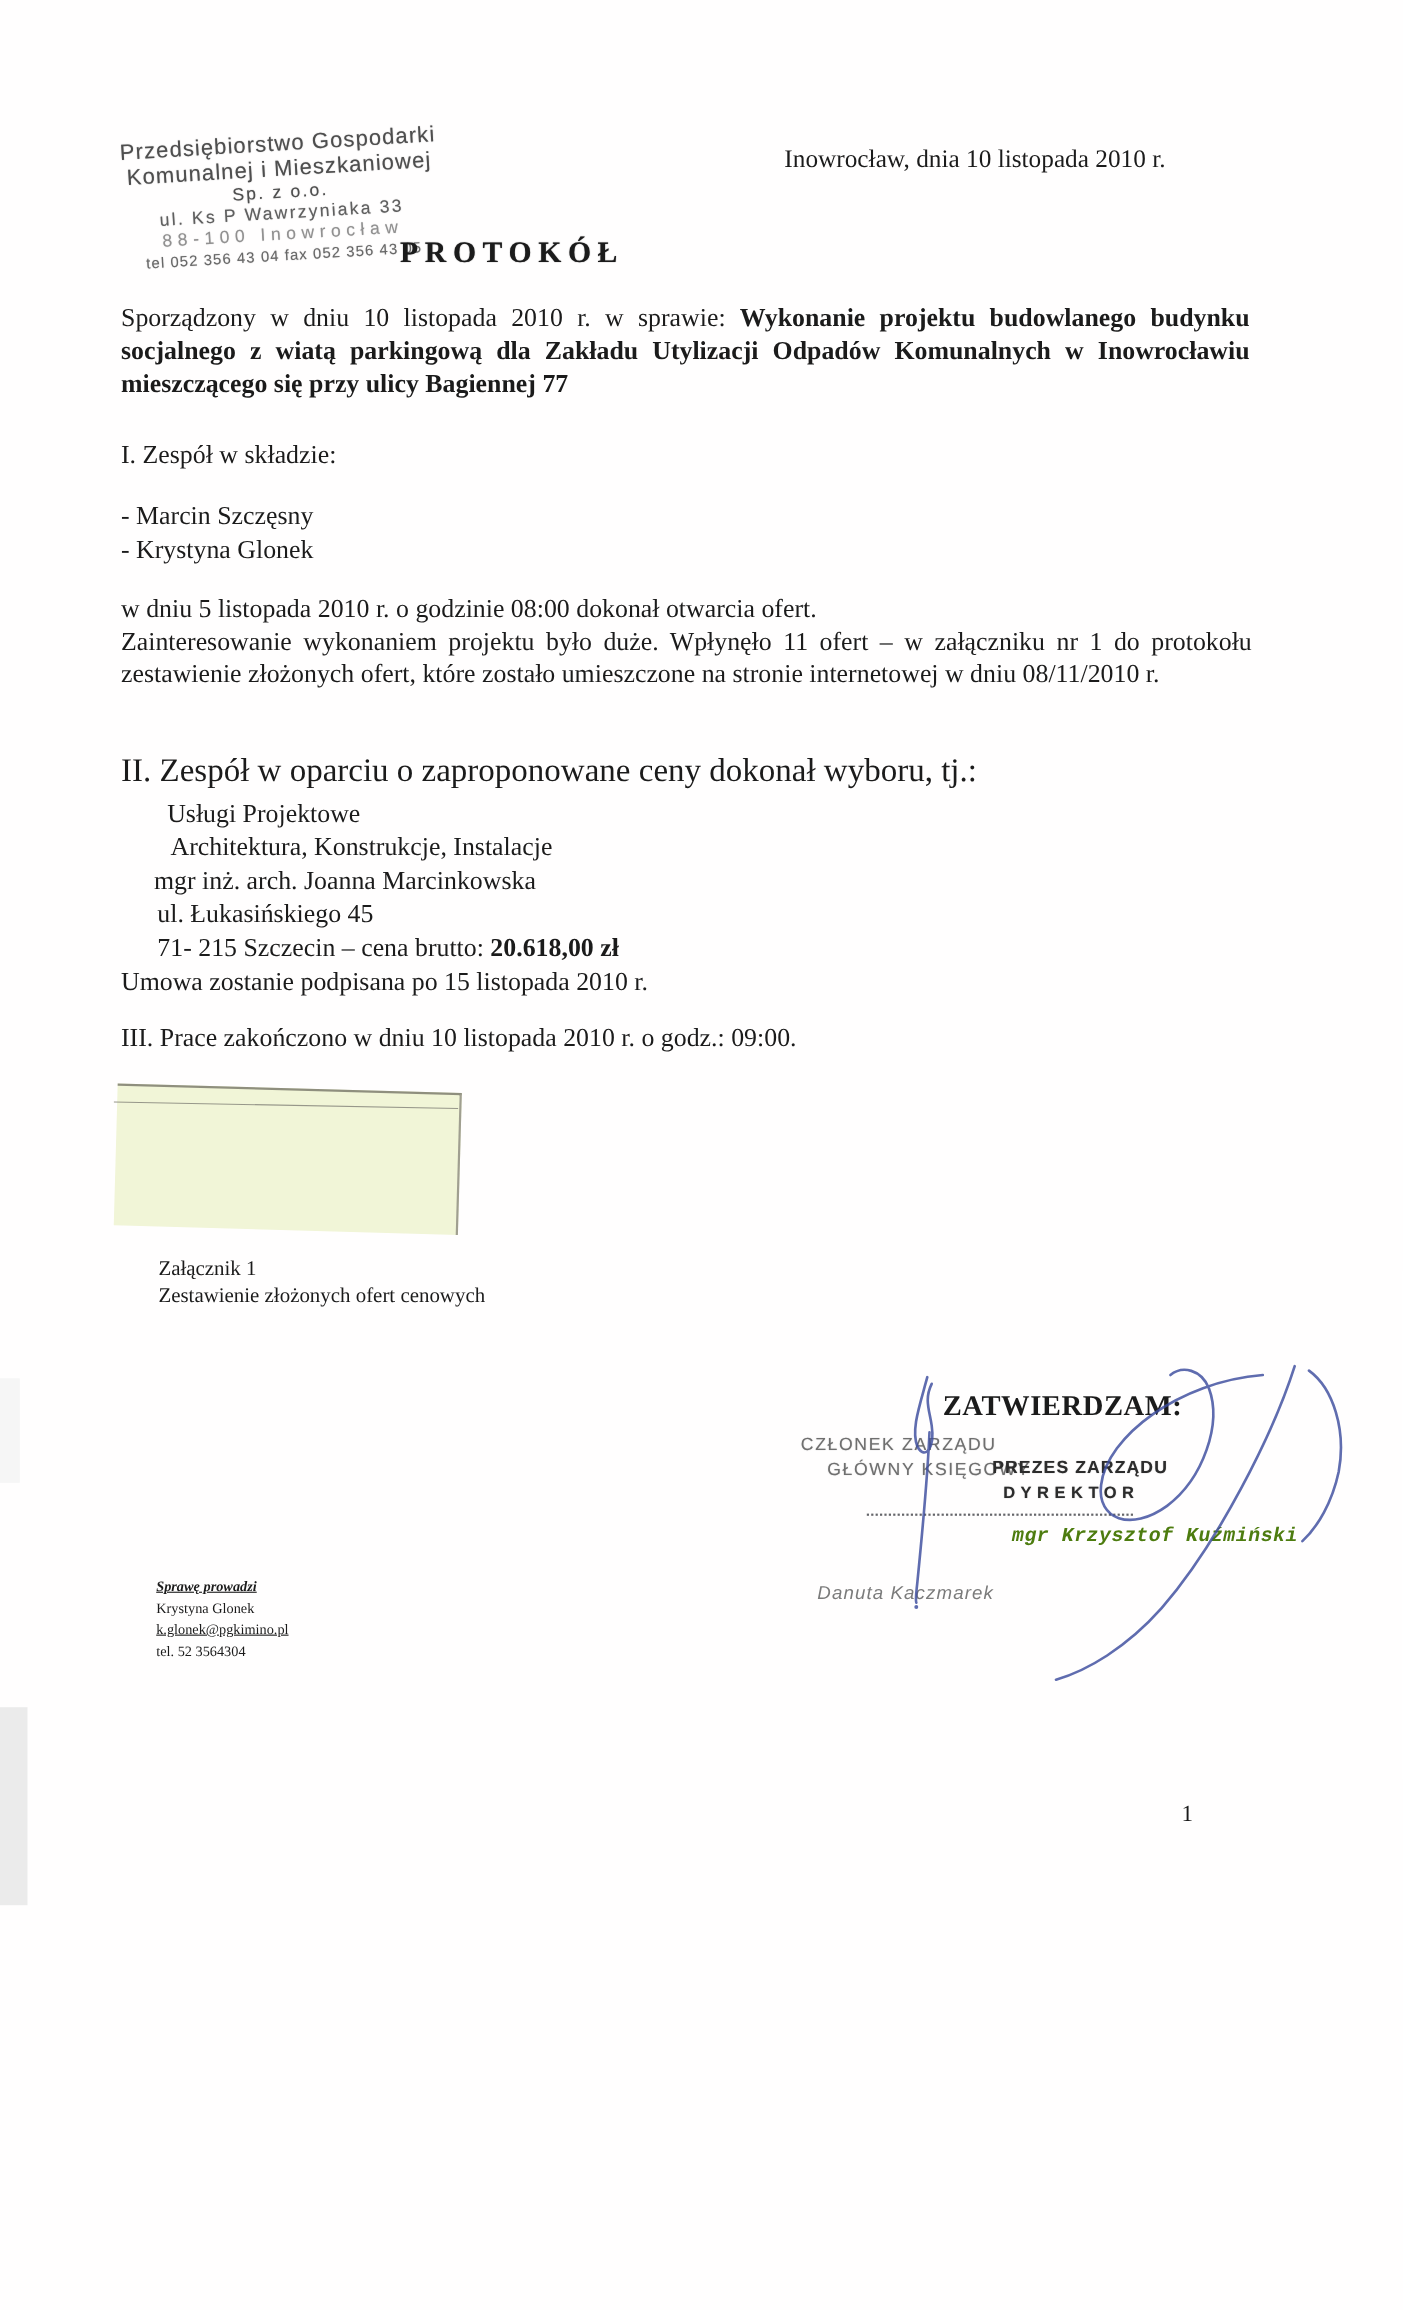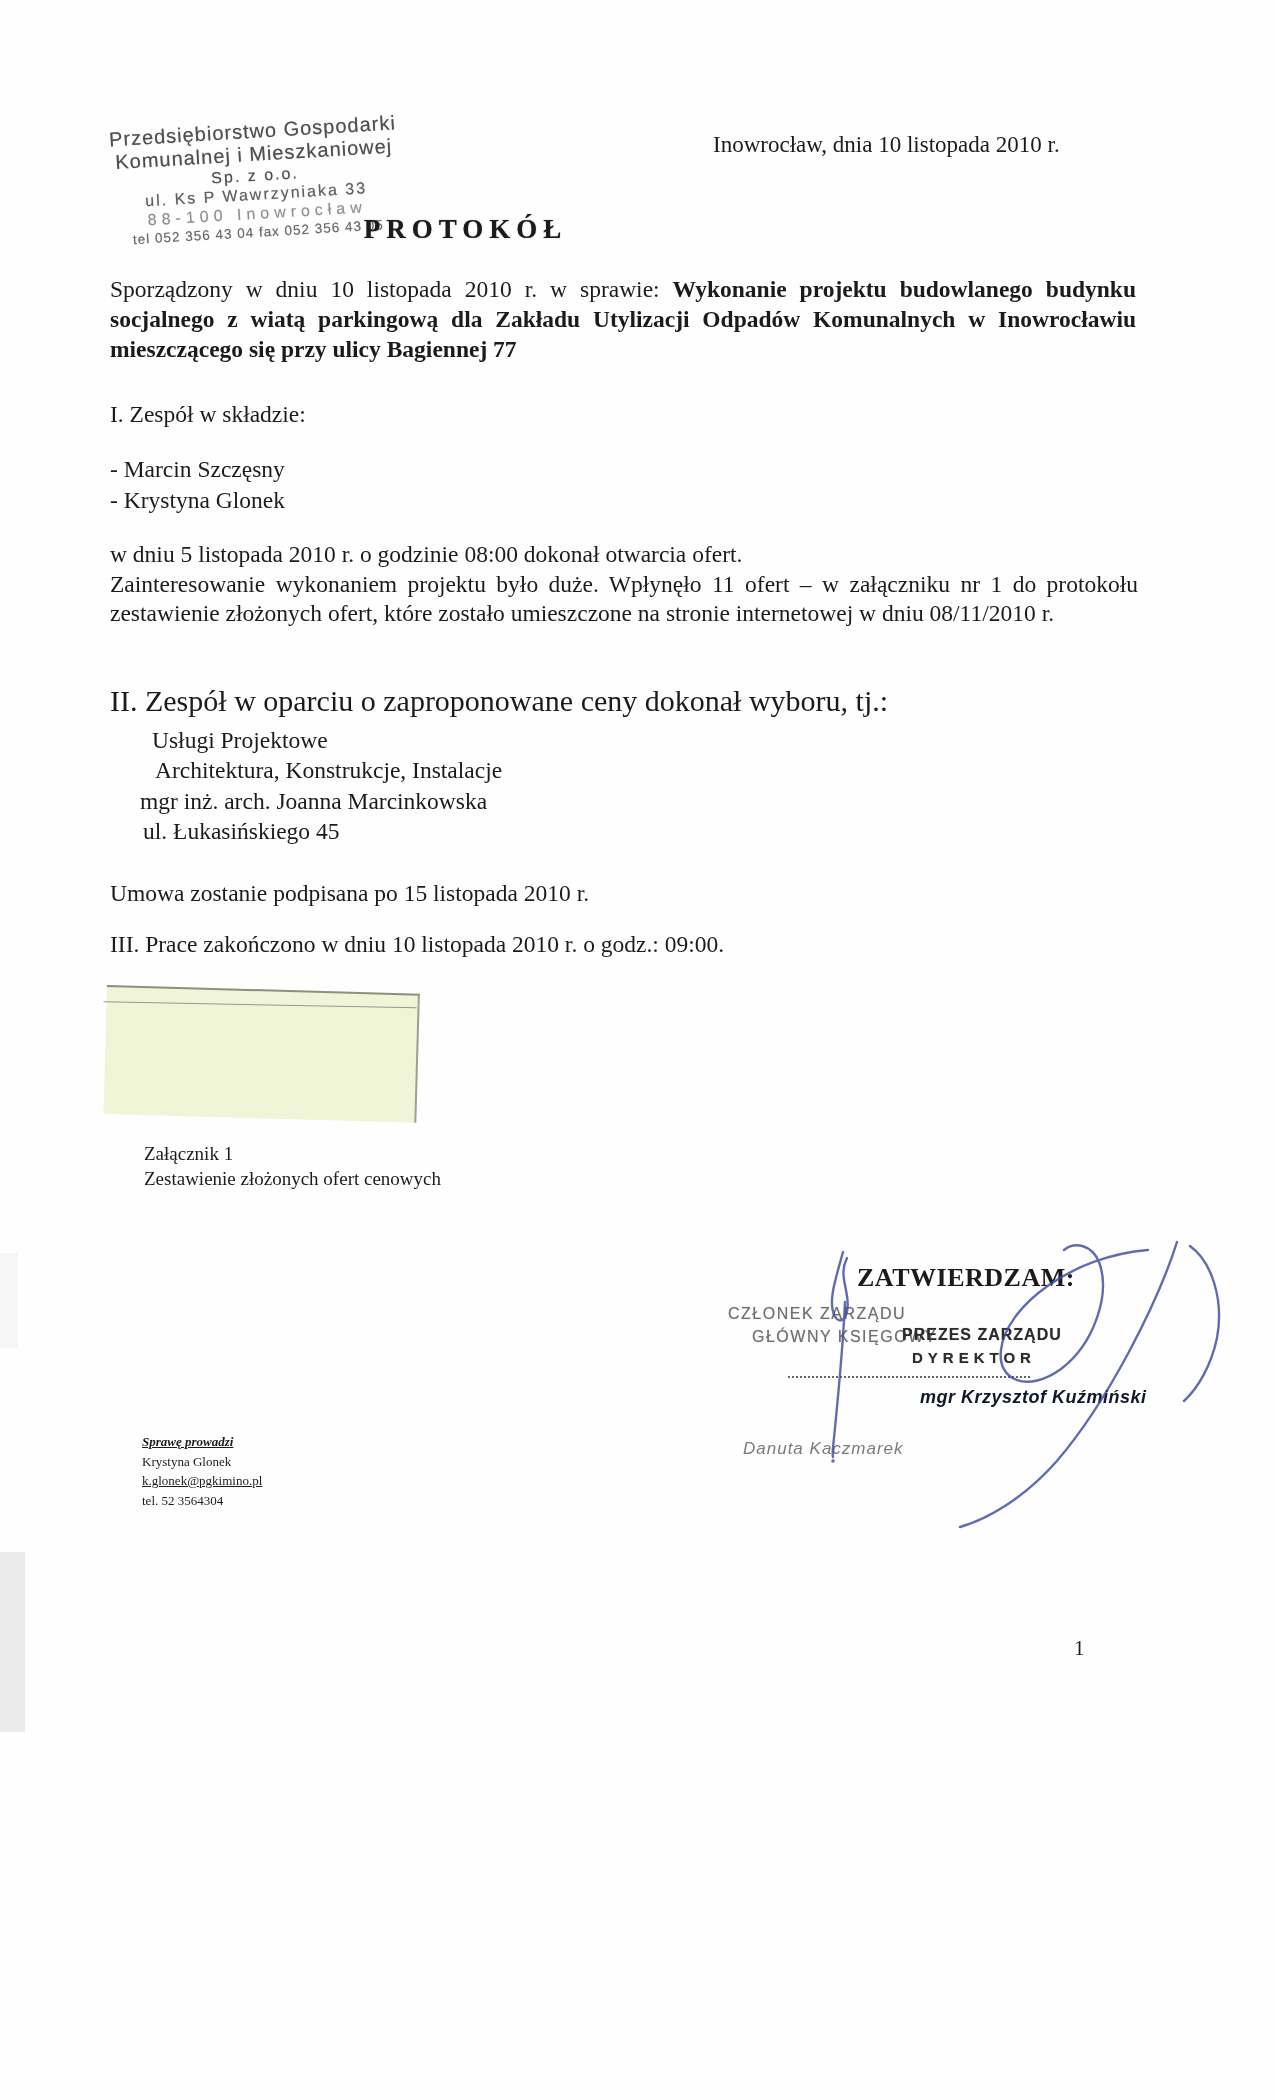--- a/index.html
+++ b/index.html
@@ -81,22 +81,22 @@
   }
   .sd1 { left:902px; top:1326px; }
   .sd2 { left:912px; top:1349px; letter-spacing:5px; font-size:15px; }
   .namegray {
     left:743px; top:1439px;
     font-family:"Liberation Sans", "DejaVu Sans", sans-serif;
     font-style:italic; color:#7b7b7b; font-size:17px; letter-spacing:1px;
   }
   .namedark {
     left:920px; top:1387px;
-    font-family:Liberation Sans, sans-serif;
-    font-style:italic; font-weight:bold; color:#0f172a; font-size:18px; letter-spacing:0.5px;
+    font-family:Liberation Mono, monospace;
+    font-style:italic; font-weight:bold; color:#4d7c0f; font-size:18px; letter-spacing:0.5px;
   }
   .dots { left:788px; top:1366px; width:242px; height:10px; border-bottom:2.5px dotted #4c4c52; opacity:.85; }
 
   
   .contact { left:142px; top:1434px; font-size:13px; }
   .contact div { height:19.5px; }
   .c-label { font-weight:bold; font-style:italic; text-decoration:underline; }
   .c-email { text-decoration:underline; }
 
   .pagenum { left:1074px; top:1636px; font-size:21px; }
@@ -134,20 +134,21 @@
   <div class="abs member1">- Marcin Szczęsny</div>
   <div class="abs member2">- Krystyna Glonek</div>
   <div class="abs p2-first">w dniu 5 listopada 2010 r. o godzinie 08:00 dokonał otwarcia ofert.</div>
   <div class="abs para p2">Zainteresowanie wykonaniem projektu było duże. Wpłynęło 11 ofert – w załączniku nr 1 do protokołu zestawienie złożonych ofert, które zostało umieszczone na stronie internetowej w dniu 08/11/2010 r.</div>
 
   <div class="abs h2">II. Zespół w oparciu o zaproponowane ceny dokonał wyboru, tj.:</div>
   <div class="abs w0">Usługi Projektowe</div>
   <div class="abs w1">Architektura, Konstrukcje, Instalacje</div>
   <div class="abs w2">mgr inż. arch. Joanna Marcinkowska</div>
   <div class="abs w3">ul. Łukasińskiego 45</div>
+  <div class="abs wprice"><span>71- 215 Szczecin – cena brutto: </span><b>20.618,00 zł</b></div>
   <div class="abs wcontract">Umowa zostanie podpisana po 15 listopada 2010 r.</div>
 
   <div class="abs h3">III. Prace zakończono w dniu 10 listopada 2010 r. o godz.: 09:00.</div>
 
   <div class="abs note"></div>
 
   <div class="abs att">
     <div>Załącznik 1</div>
     <div>Zestawienie złożonych ofert cenowych</div>
   </div>

